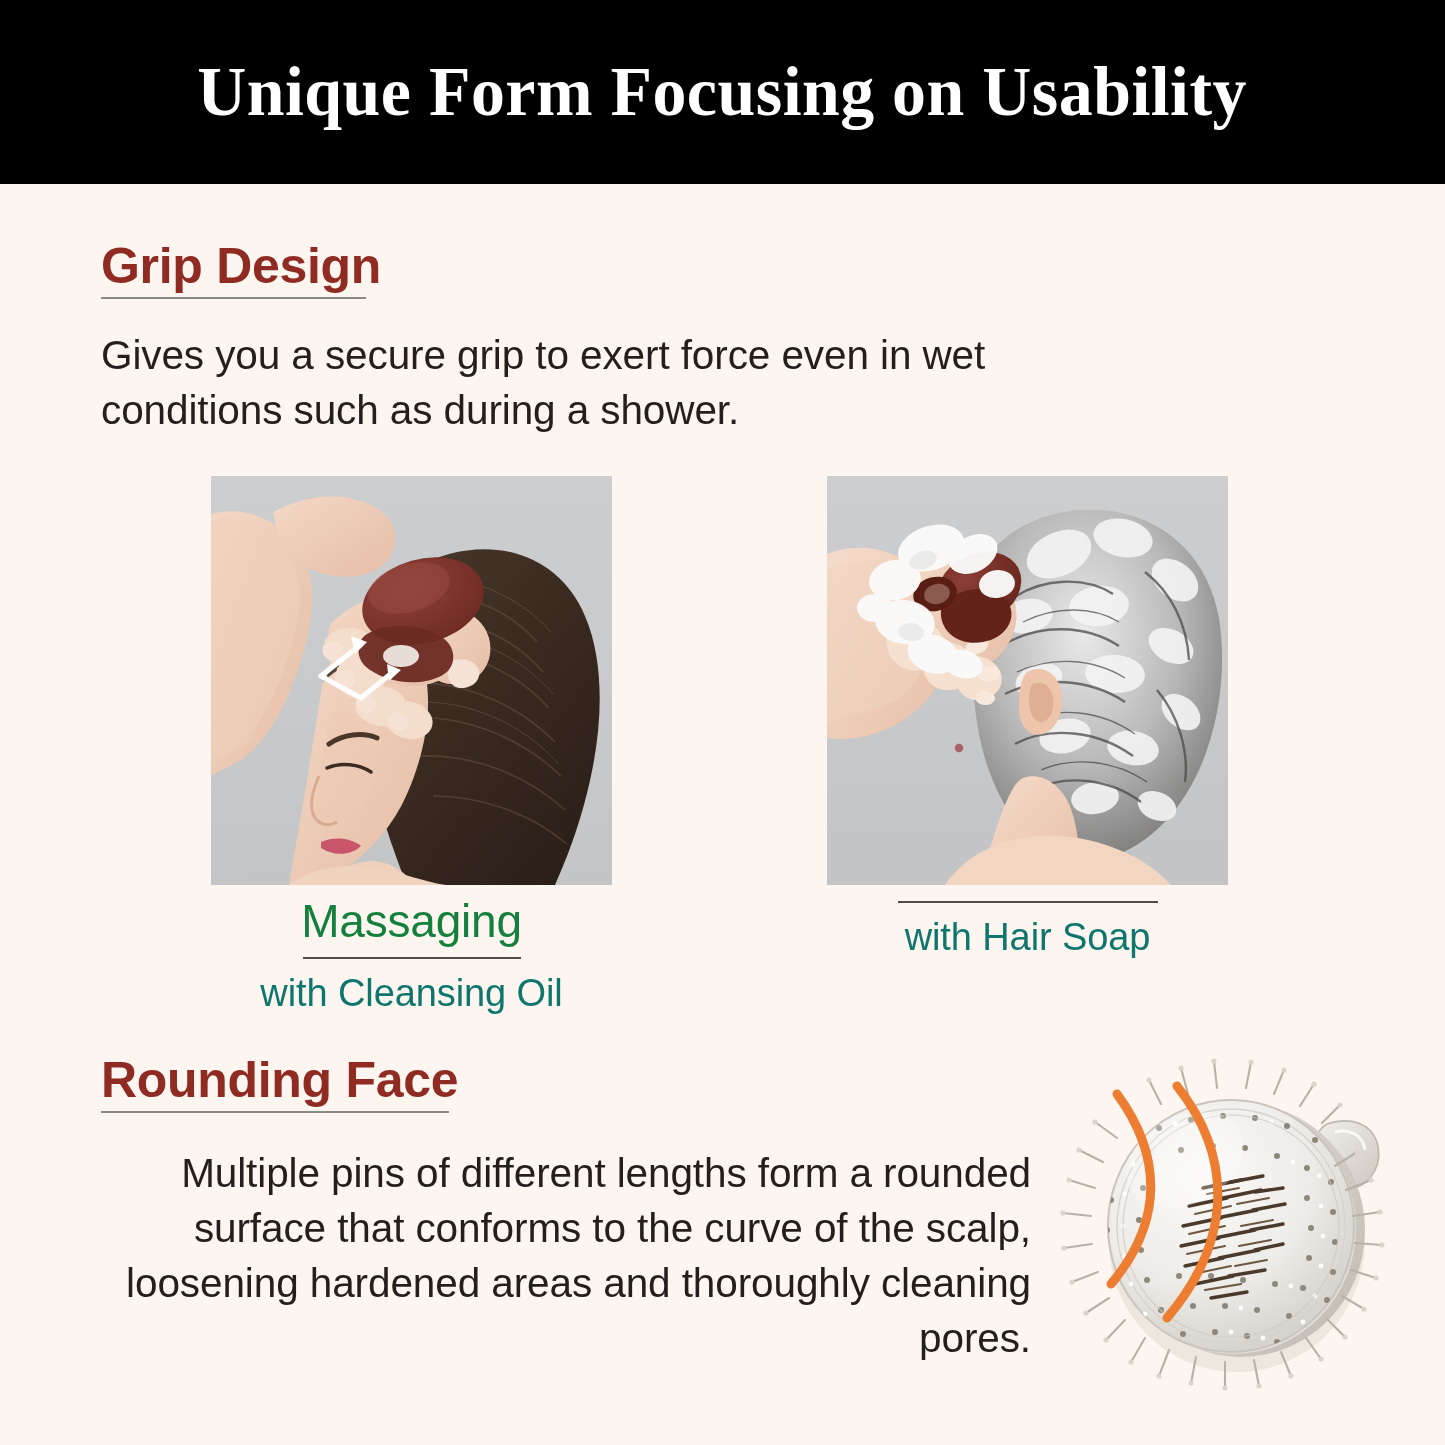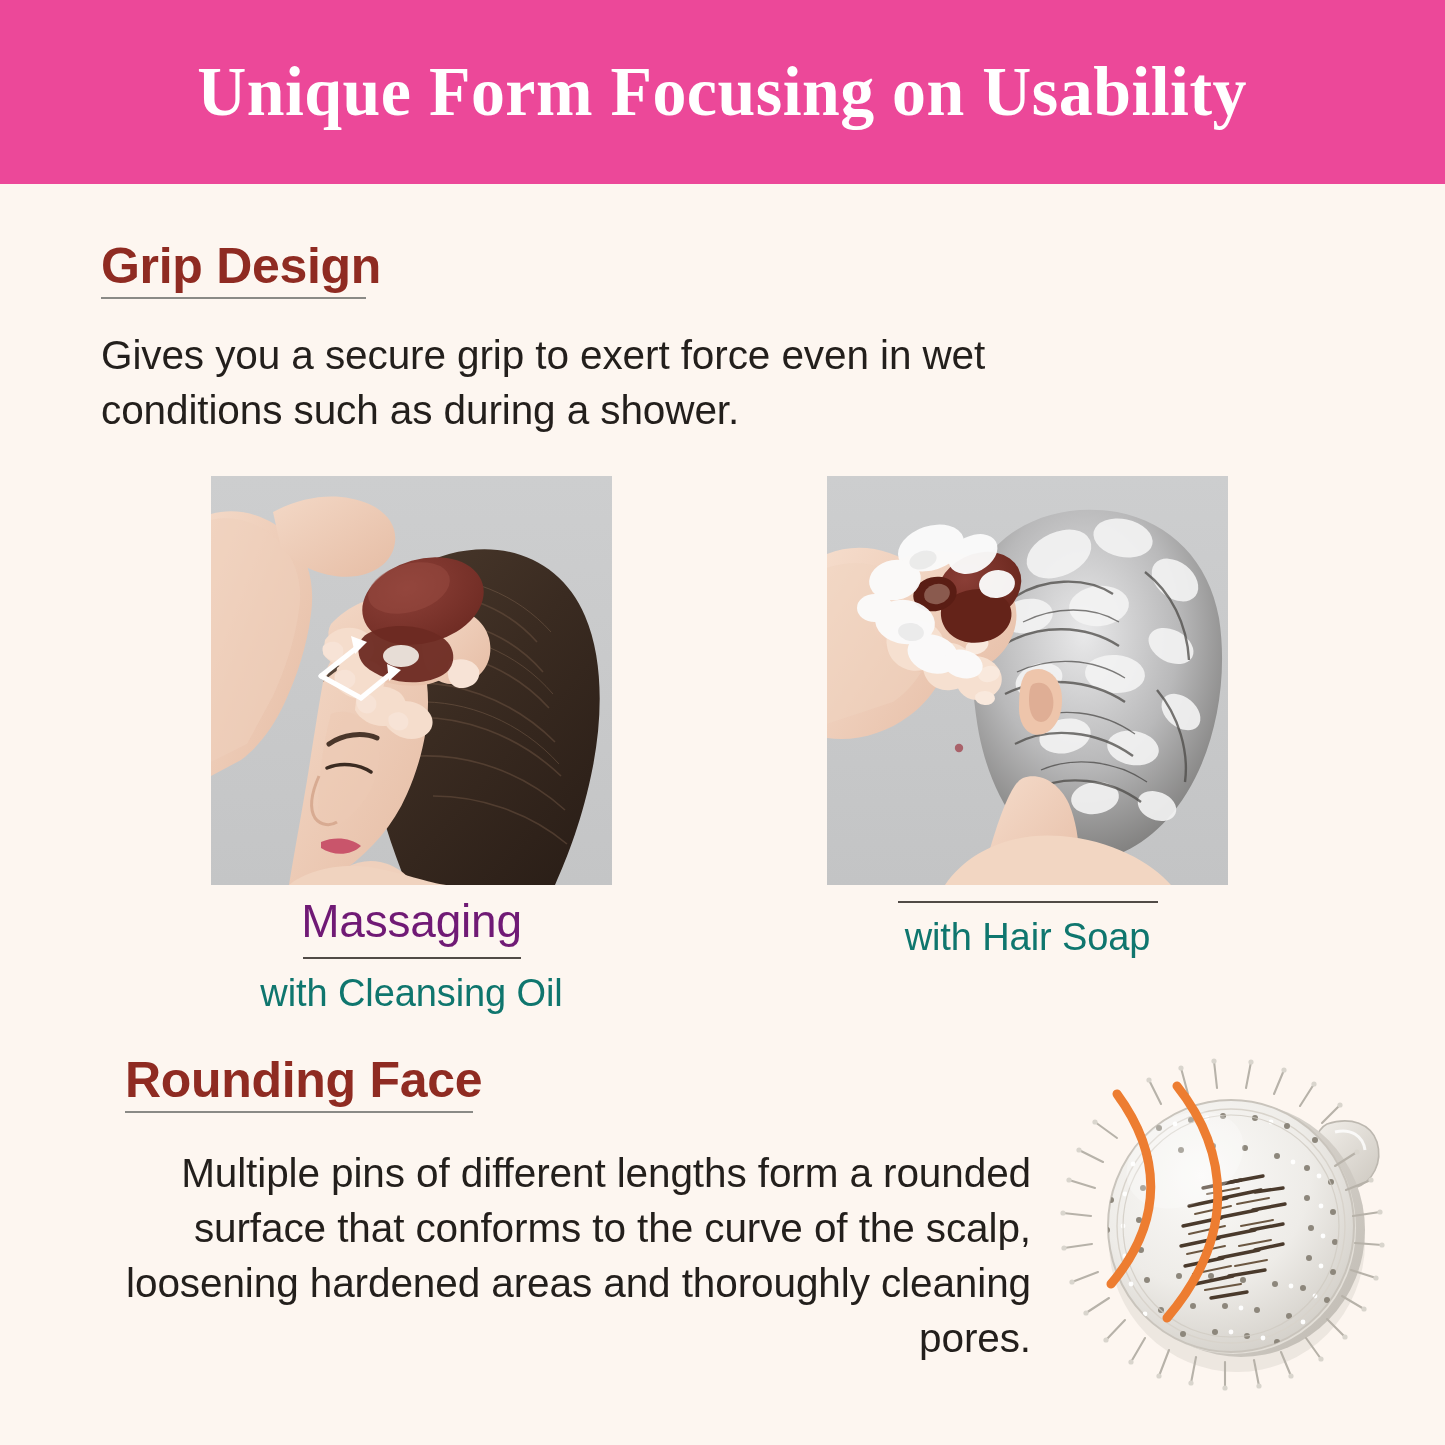--- a/index.html
+++ b/index.html
@@ -15,21 +15,21 @@
     background: #fdf6f0;
     position: relative;
   }
 
   
   .header-band {
     position: absolute;
     left: 0; top: 0;
     width: 1445px;
     height: 184px;
-    background: #ec4899;
+    background: #000000;
     display: flex;
     align-items: center;
     justify-content: center;
   }
   .header-title {
     font-family: "Liberation Serif", serif;
     font-weight: bold;
     font-size: 70px;
     color: #ffffff;
     letter-spacing: 0.5px;
@@ -49,21 +49,21 @@
   }
   .section-heading .rule {
     position: absolute;
     left: 0;
     bottom: 0;
     height: 2px;
     background: #8a8a86;
   }
   #heading-grip { left: 101px; top: 237px; }
   #heading-grip .rule { width: 265px; }
-  #heading-round { left: 101px; top: 1051px; margin-left: 24px; }
+  #heading-round { left: 101px; top: 1051px; }
   #heading-round .rule { width: 348px; }
 
   
   .body-text {
     position: absolute;
     color: #231f1c;
     font-size: 40.5px;
     line-height: 55px;
     letter-spacing: -0.1px;
   }
@@ -81,21 +81,21 @@
 
   .photo svg { display: block; width: 100%; height: 100%; }
 
   
   .caption-block { position: absolute; text-align: center; }
   #caption-massaging { left: 211px; top: 893px; width: 401px; }
   #caption-shampooing { left: 827px; top: 893px; width: 401px; }
 
   .caption-title {
     font-size: 46px;
-    color: #701a75;
+    color: #15803d;
     letter-spacing: -0.2px;
     line-height: 56px;
   }
   .caption-rule {
     height: 2px;
     background: #514b46;
     margin: 8px auto 10px auto;
   }
   #caption-massaging .caption-rule { width: 218px; }
   #caption-shampooing .caption-rule { width: 260px; }

